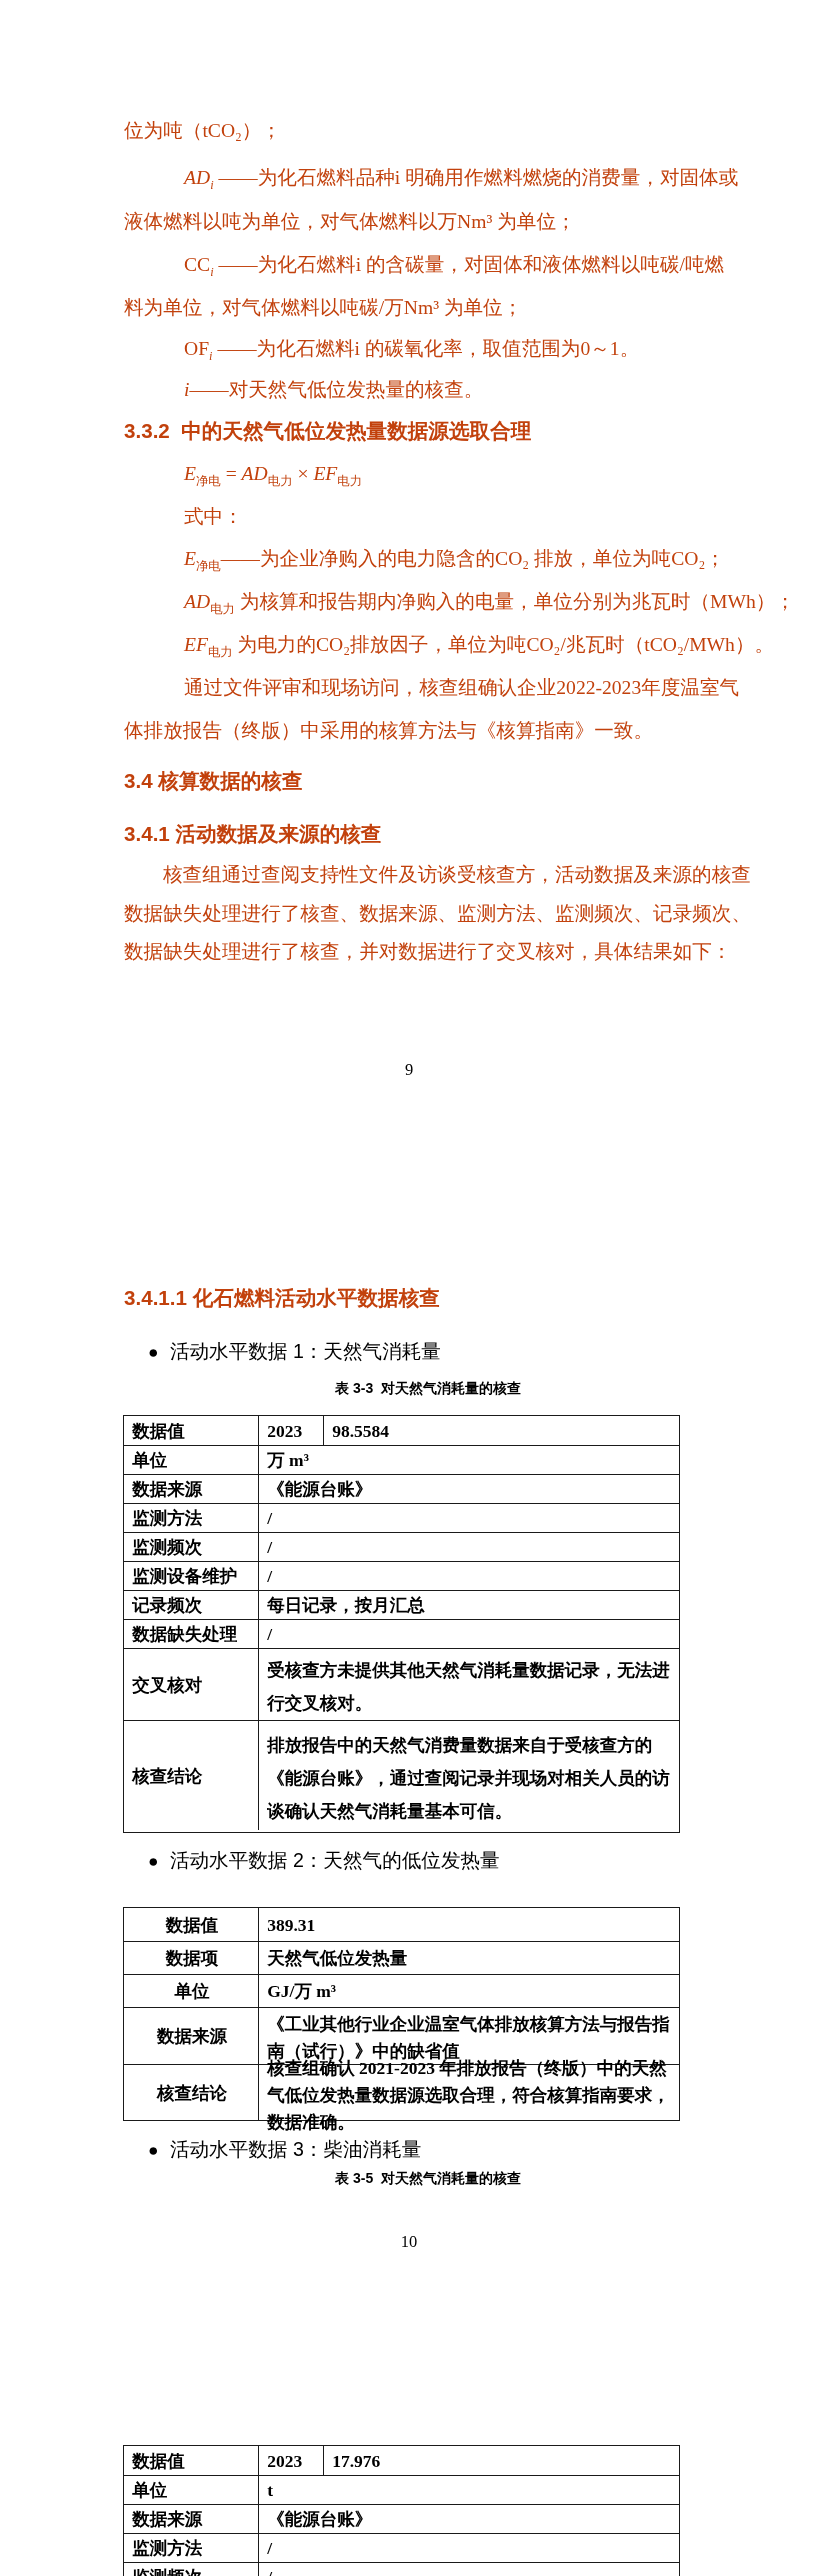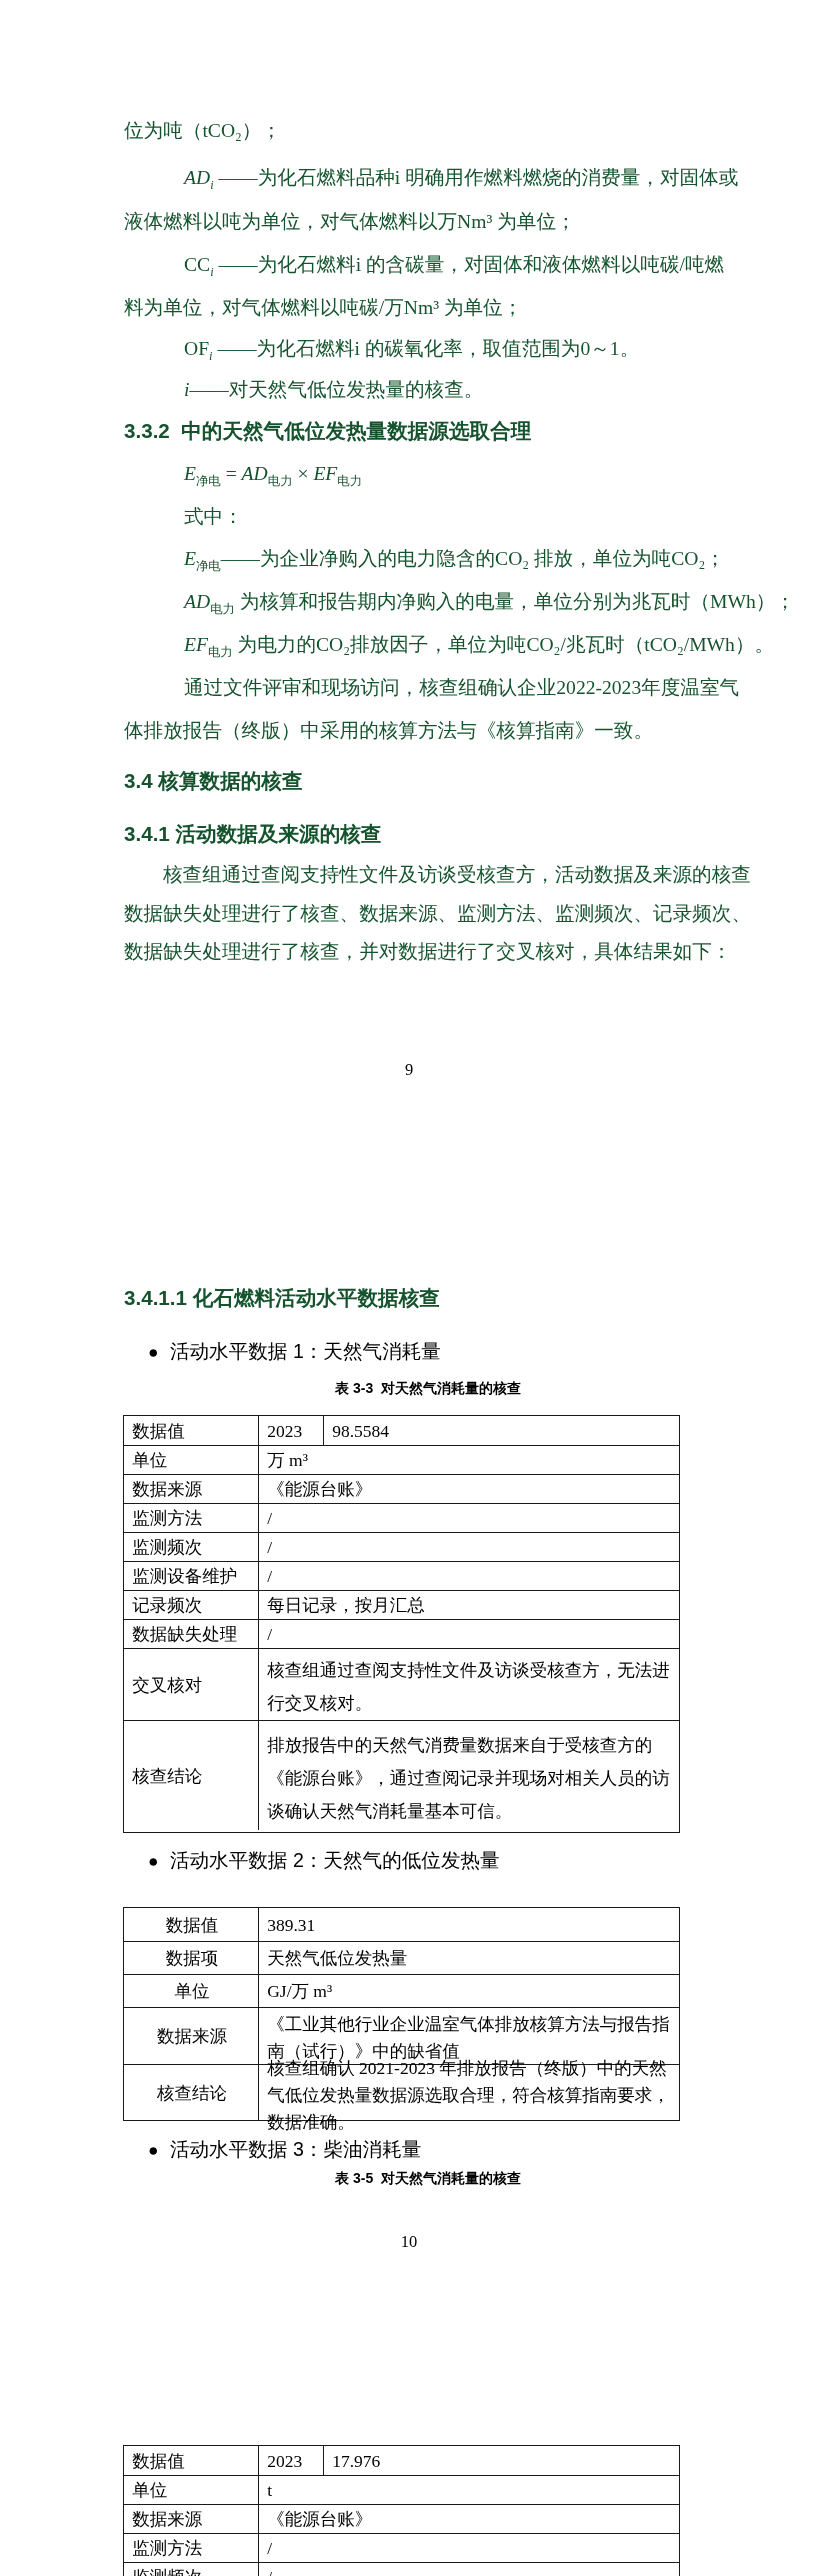--- a/index.html
+++ b/index.html
@@ -11,21 +11,21 @@
     font-family:"Liberation Serif","DejaVu Serif",serif;
     color:#000;
     overflow:hidden;
   }
   .line{
     position:absolute;
     left:124px;
     font-size:19.6px;
     line-height:25px;
     white-space:pre;
-    color:#14532d;
+    color:#c2410c;
   }
   .indent{left:184px;}
   .h{font-weight:bold;font-size:20.6px;font-family:"Liberation Sans","DejaVu Sans",sans-serif;}
   .it{font-style:italic;}
   .sub{font-size:12.4px;vertical-align:-5.2px;}
   .caption{
     position:absolute;left:124px;width:608px;
     text-align:center;font-weight:bold;font-size:14px;white-space:pre;
     font-family:"Liberation Sans","DejaVu Sans",sans-serif;
   }
@@ -34,21 +34,21 @@
     font-family:"Liberation Sans","DejaVu Sans",sans-serif;
   }
   .bullet-line .dot{font-size:17.5px;margin-right:11.3px;}
   .pageno{
     position:absolute;left:0;width:818px;text-align:center;
     font-size:16.5px;
   }
   
   .vt{
     position:absolute;left:123px;width:557px;
-    border:1.5px solid #1a1a1a;box-sizing:border-box;background:#fff;
+    border:1.5px solid #1a1a1a;box-sizing:border-box;background:#fff;font-weight:bold;
   }
   .vrow{display:flex;align-items:stretch;border-top:1px solid #1a1a1a;box-sizing:border-box;}
   .vrow:first-child{border-top:none;}
   .c{
     box-sizing:border-box;display:flex;align-items:center;
     padding:3.1px 6.2px 3.1px 8.2px;font-size:17.5px;line-height:24px;
   }
   .c-label{width:134px;flex:none;}
   .c-year{width:65px;flex:none;border-left:1px solid #1a1a1a;}
   .c-val{flex:1;border-left:1px solid #1a1a1a;}
@@ -133,21 +133,21 @@
         <div class="c c-label">记录频次</div>
         <div class="c c-val">每日记录，按月汇总</div>
       </div>
     <div class="vrow" style="height:29px">
         <div class="c c-label">数据缺失处理</div>
         <div class="c c-val">/</div>
       </div>
     <div class="vrow" style="height:72px">
         <div class="c c-label">交叉核对</div>
         <div class="c c-val">
-          <span class="c-wrap">核查组通过查阅支持性文件及访谈受核查方，无法进行交叉核对。</span>
+          <span class="c-wrap">受核查方未提供其他天然气消耗量数据记录，无法进行交叉核对。</span>
         </div>
       </div>
     <div class="vrow" style="height:110px">
         <div class="c c-label">核查结论</div>
         <div class="c c-val">
           <span class="c-wrap">排放报告中的天然气消费量数据来自于受核查方的《能源台账》，通过查阅记录并现场对相关人员的访谈确认天然气消耗量基本可信。</span>
         </div>
       </div>
   </div>
 

